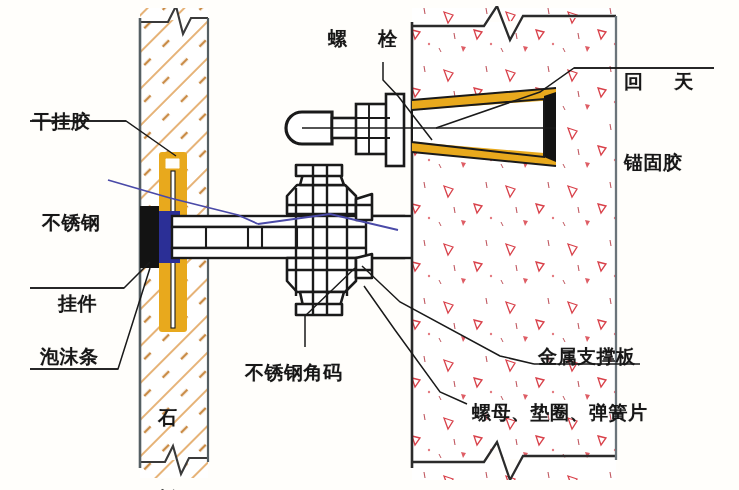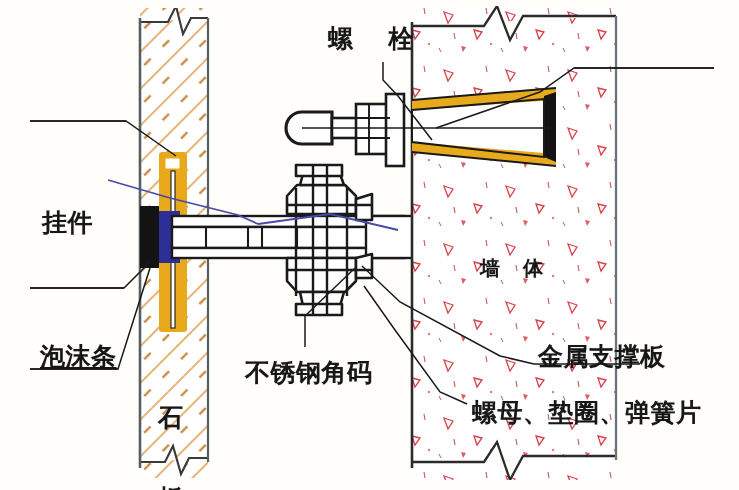--- a/index.html
+++ b/index.html
@@ -9,21 +9,21 @@
     background:#fffefb;
     font-family:"DejaVu Sans","Liberation Sans",sans-serif;
     overflow:hidden;
   }
   #canvas{position:absolute;left:0;top:0;width:739px;height:490px;}
   .lbl{
     position:absolute;
     color:#171717;
     font-family:"DejaVu Sans","Liberation Sans",sans-serif;
     font-weight:700;
-    font-size:25px;
+    font-size:19px;
     line-height:25px;
     white-space:pre;
     letter-spacing:0.5px;
     text-shadow:0 0 1px rgba(20,20,20,0.25);
   }
   .lbl.two{line-height:27px;}
   .lbl.wall{font-size:20px;letter-spacing:3px;}
 </style>
 </head>
 <body>
@@ -181,38 +181,43 @@
     <g stroke="#1a1a1a" stroke-width="1.4">
       <line x1="30" y1="121" x2="126" y2="121"></line>
       <line x1="30" y1="288" x2="124" y2="288"></line>
       <line x1="30" y1="369" x2="118" y2="369"></line>
       <line x1="574" y1="68" x2="714" y2="68"></line>
       <line x1="534" y1="364" x2="640" y2="364"></line>
     </g>
   </svg>
 
   <div class="lbl two" style="left:32px;top:54px;">
+    <div>干挂胶</div>
   </div>
 
   <div class="lbl two" style="left:42px;top:155px;">
-    <div style="">挂件</div>
-  </div>
-
-
-  <div class="lbl" style="left:40px;top:344px;text-decoration:underline;">泡沫条</div>
+    <div>不锈钢</div>
+    <div style="margin-left:16px;">挂件</div>
+  </div>
+
+
+  <div class="lbl" style="left:40px;top:344px;">泡沫条</div>
 
   <div class="lbl two" style="left:158px;top:350px;">
     <div>石</div>
     <div>板</div>
   </div>
 
   <div class="lbl" style="left:328px;top:26px;letter-spacing:6px;">螺  栓</div>
 
-
-  <div class="lbl wall" style="left:480px;top:256px;">墙  体</div>
+  <div class="lbl two" style="left:624px;top:14px;">
+    <div style="letter-spacing:6px;">回  天</div>
+    <div>锚固胶</div>
+  </div>
+
 
   <div class="lbl" style="left:245px;top:347px;margin-top:13px;">不锈钢角码</div>
 
   <div class="lbl" style="left:472px;top:400px;">螺母、垫圈、弹簧片</div>
 
   <div class="lbl" style="left:538px;top:344px;">金属支撑板</div>
 
 </div>
 
 </body></html>

